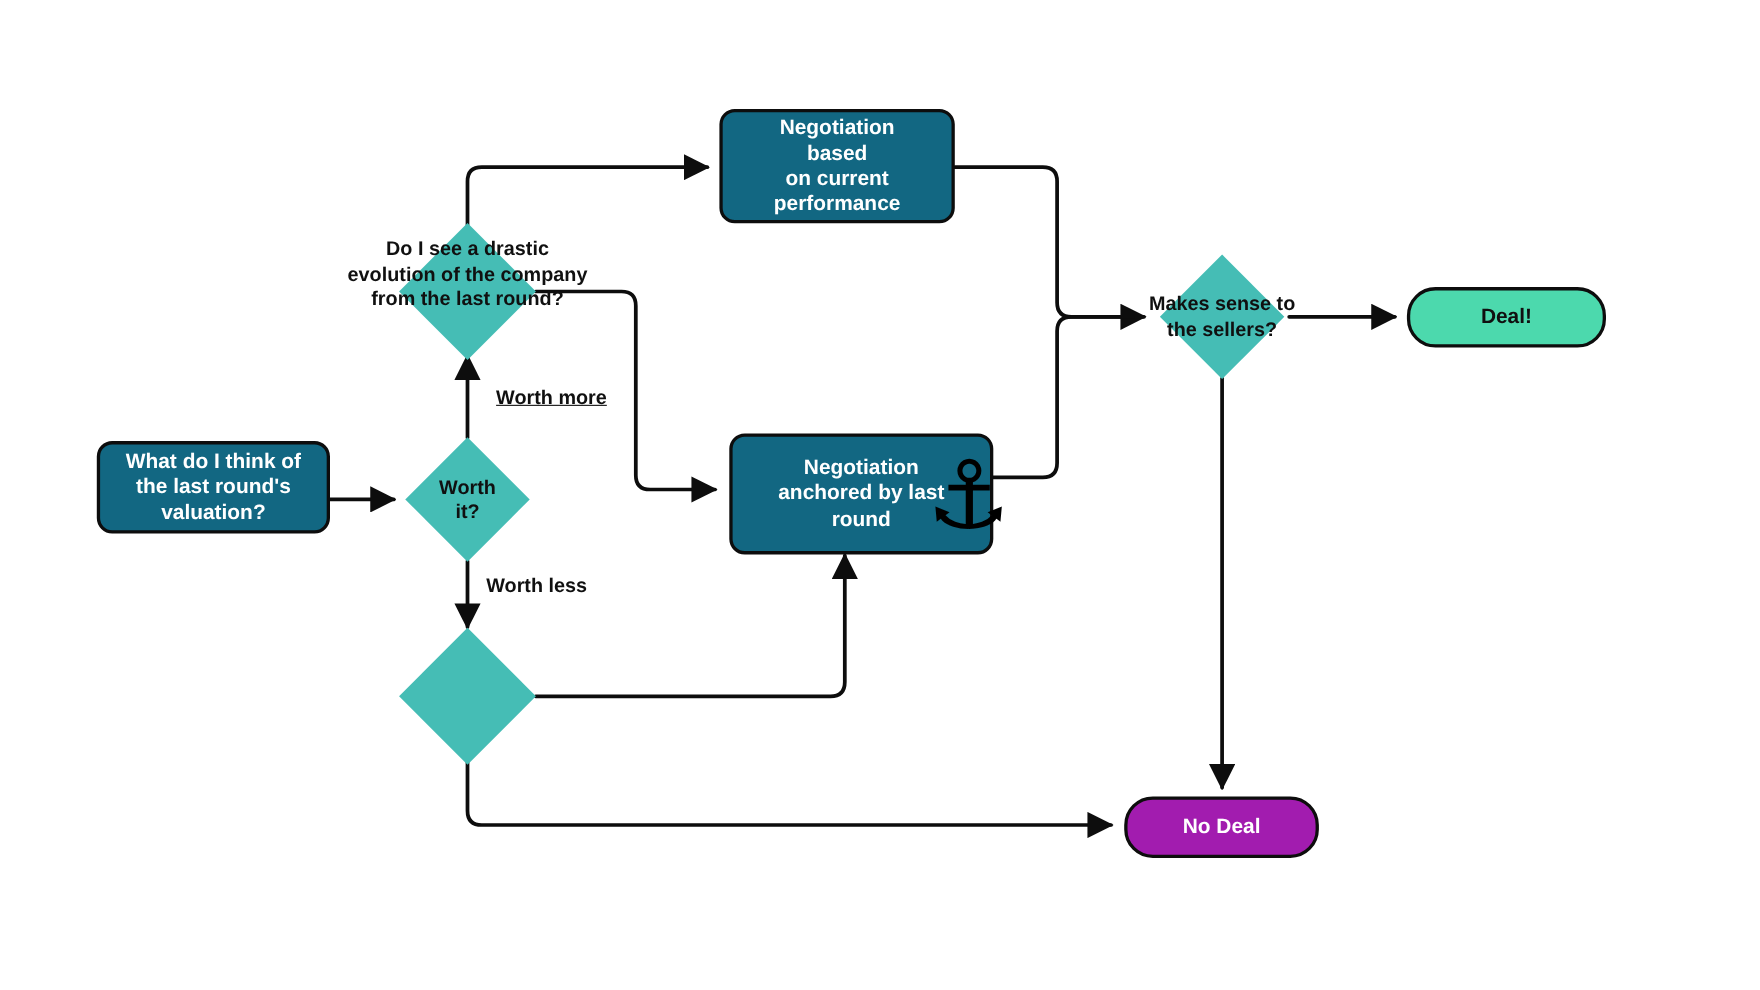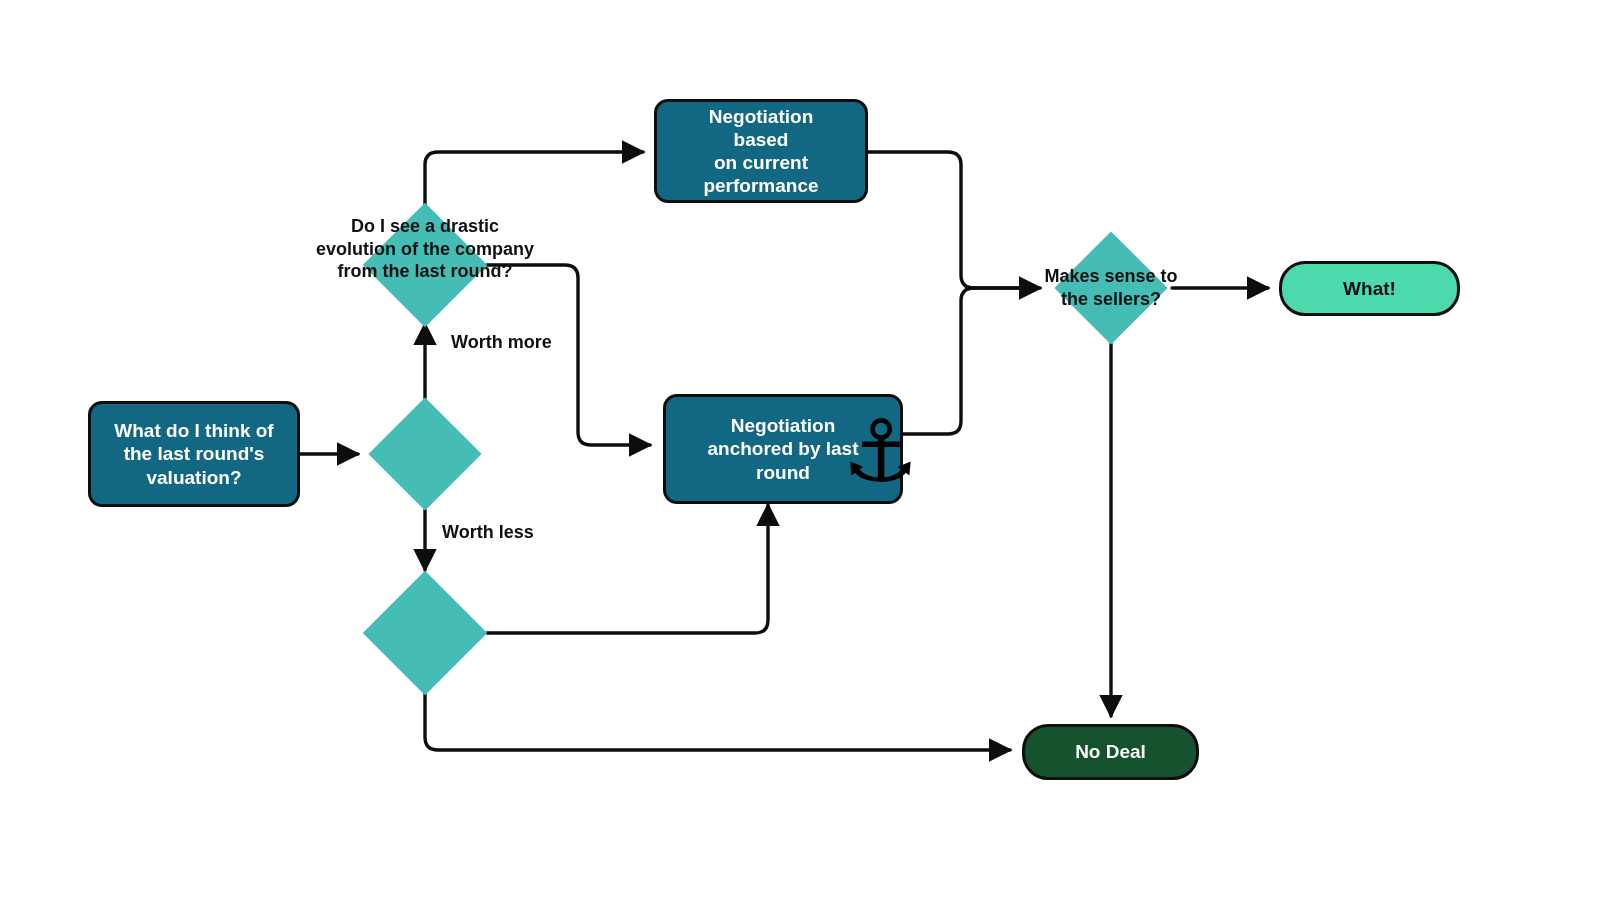--- a/index.html
+++ b/index.html
@@ -44,21 +44,21 @@
   }
   .box.dark { background: #126782; }
   
   .pill {
     border: 3px solid #0d0d0d;
     border-radius: 26px;
     font-size: 19px;
     padding: 4px 10px;
   }
   .pill.green { background: #4cd9ad; color: #101010; }
-  .pill.red   { background: #14532d; color: #ffffff; }
+  .pill.red   { background: #a21caf; color: #ffffff; }
   
   .diamond-shape {
     position: absolute;
     background: #45bdb5;
     transform: rotate(45deg);
   }
   .diamond-label {
     position: absolute;
     display: flex;
     align-items: center;
@@ -121,44 +121,46 @@
 
       <path d="M 1111 344 L 1111 716" marker-end="url(#arrow)"></path>
     </g>
   </svg>
 
   <div class="diamond-shape" style="left:385px; top:414px; width:80px; height:80px;"></div>
   <div class="diamond-shape" style="left:381px; top:221px; width:88px; height:88px;"></div>
   <div class="diamond-shape" style="left:381px; top:589px; width:88px; height:88px;"></div>
   <div class="diamond-shape" style="left:1071px; top:248px; width:80px; height:80px;"></div>
 
+  <div class="diamond-label" style="left:365px; top:414px; width:120px; height:80px;">Worth
+it?</div>
 
   <div class="diamond-label" style="left:285px; top:204px; width:280px; height:90px;">Do I see a drastic
 evolution of the company
 from the last round?</div>
 
 
   <div class="diamond-label" style="left:1026px; top:255px; width:170px; height:65px;text-align:center;">Makes sense to
 the sellers?</div>
 
-  <div class="node box dark" style="left:88px; top:401px; width:212px; height:106px;">What do I think of
+  <div class="node box dark" style="left:88px; top:401px; width:212px; height:84px;">What do I think of
 the last round's
 valuation?</div>
 
   <div class="node box dark" style="left:654px; top:99px; width:214px; height:104px;">Negotiation based
 on current
 performance</div>
 
   <div class="node box dark" style="left:663px; top:394px; width:240px; height:110px;">Negotiation
 anchored by last
 round</div>
 
   <div class="anchor-icon" style="left:842px; top:408px;">⚓</div>
 
-  <div class="node pill green" style="left:1279px; top:261px; width:181px; height:55px;">What!</div>
+  <div class="node pill green" style="left:1279px; top:261px; width:181px; height:55px;">Deal!</div>
 
   <div class="node pill red" style="left:1022px; top:724px; width:177px; height:56px;">No Deal</div>
 
-  <div class="edge-label" style="left:451px; top:332px;">Worth more</div>
+  <div class="edge-label" style="left:451px; top:351px;text-decoration:underline;">Worth more</div>
 
   <div class="edge-label" style="left:442px; top:522px;">Worth less</div>
 
 </div>
 
 </body></html>

